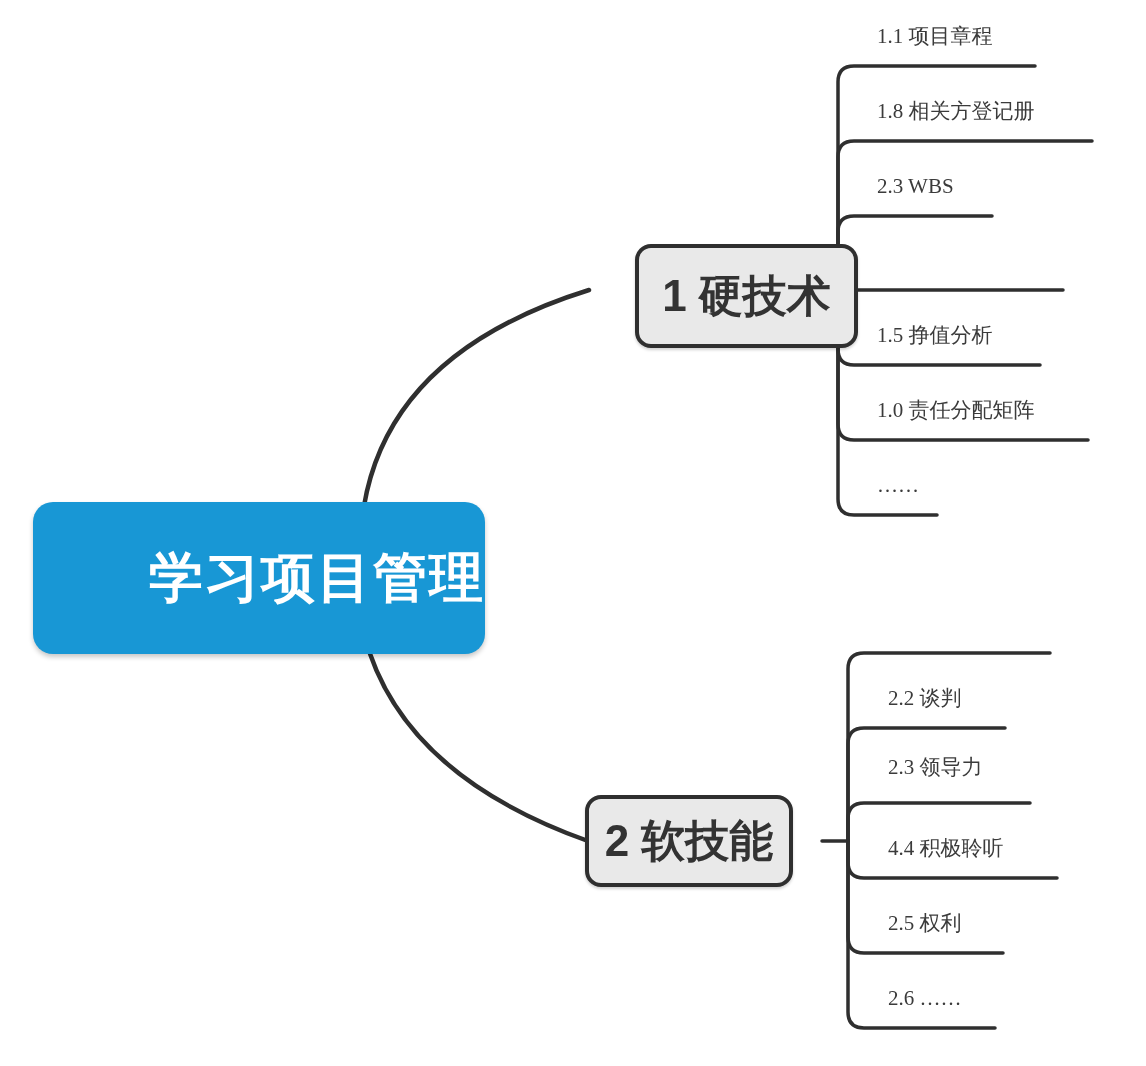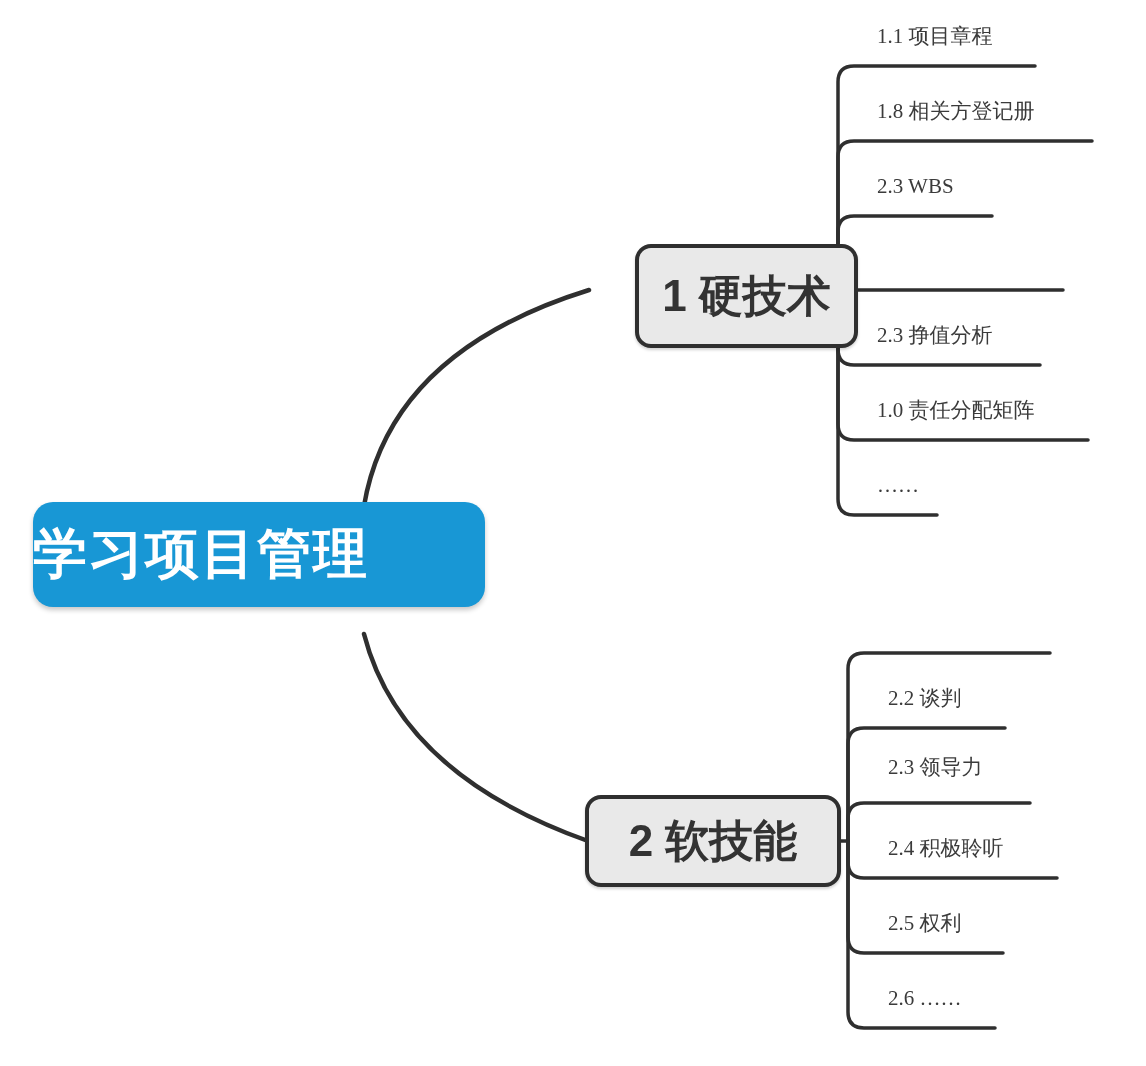--- a/index.html
+++ b/index.html
@@ -33,24 +33,24 @@
     fill:none;
     stroke:var(--line);
     stroke-linecap:round;
     stroke-linejoin:round;
   }
   .edge-main{stroke-width:4.5px;}
   .edge-leaf{stroke-width:3.5px;}
   .root-topic{
     position:absolute;
     left:33px;top:502px;
-    width:452px;height:105px;
+    width:452px;height:152px;
     background:var(--root-fill);
     border-radius:20px;
-    display:flex;align-items:center;justify-content:flex-start;
+    display:flex;align-items:center;justify-content:flex-end;
     box-shadow:0 3px 5px rgba(0,0,0,0.22);
     z-index:3;
     cursor:default;
   }
   .root-topic span{
     color:var(--root-text);
     font-size:54px;
     font-weight:bold;
     letter-spacing:2px;
     white-space:nowrap;
@@ -66,21 +66,21 @@
     z-index:3;
     cursor:default;
   }
   .branch-topic span{
     color:var(--branch-text);
     font-size:44px;
     font-weight:bold;
     white-space:nowrap;
   }
   .branch-1{left:587px;top:244px;width:223px;height:104px;margin-left:48px;}
-  .branch-2{left:585px;top:795px;width:256px;height:92px;}
+  .branch-2{left:585px;top:795px;width:208px;height:92px;}
   .leaf{
     position:absolute;
     height:36px;
     line-height:36px;
     font-size:21px;
     font-weight:500;
     color:var(--leaf-text);
     white-space:nowrap;
     z-index:2;
     cursor:default;
@@ -121,23 +121,23 @@
   <div class="branch-topic branch-1">
     <span>1 硬技术</span>
   </div>
   <div class="branch-topic branch-2">
     <span>2 软技能</span>
   </div>
 
   <div class="leaf" style="left:877px;top:18px">1.1 项目章程</div>
   <div class="leaf" style="left:877px;top:93px">1.8 相关方登记册</div>
   <div class="leaf" style="left:877px;top:168px">2.3 WBS</div>
-  <div class="leaf" style="left:877px;top:317px">2.3 挣值分析</div>
+  <div class="leaf" style="left:877px;top:317px">1.5 挣值分析</div>
   <div class="leaf" style="left:877px;top:392px">1.0 责任分配矩阵</div>
   <div class="leaf" style="left:877px;top:467px">……</div>
 
   <div class="leaf" style="left:888px;top:680px">2.2 谈判</div>
   <div class="leaf" style="left:888px;top:749px">2.3 领导力</div>
-  <div class="leaf" style="left:888px;top:830px">2.4 积极聆听</div>
+  <div class="leaf" style="left:888px;top:830px">4.4 积极聆听</div>
   <div class="leaf" style="left:888px;top:905px">2.5 权利</div>
   <div class="leaf" style="left:888px;top:980px">2.6 ……</div>
 
 </div>
 
 </body></html>

